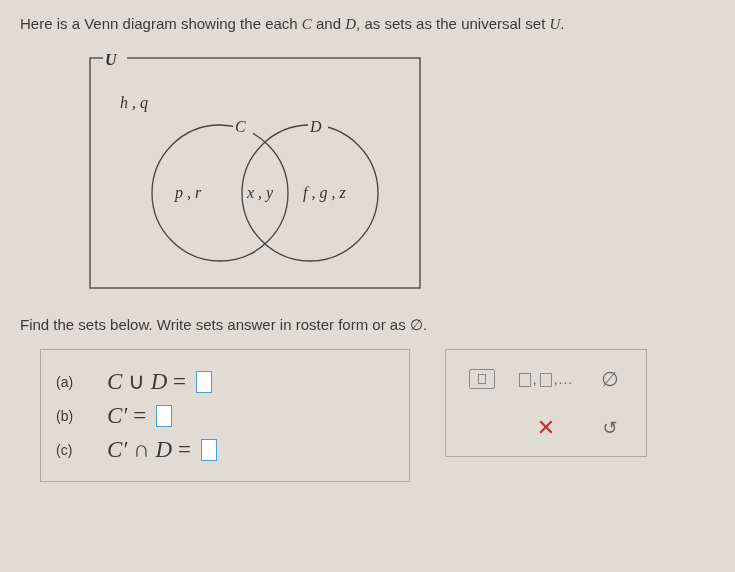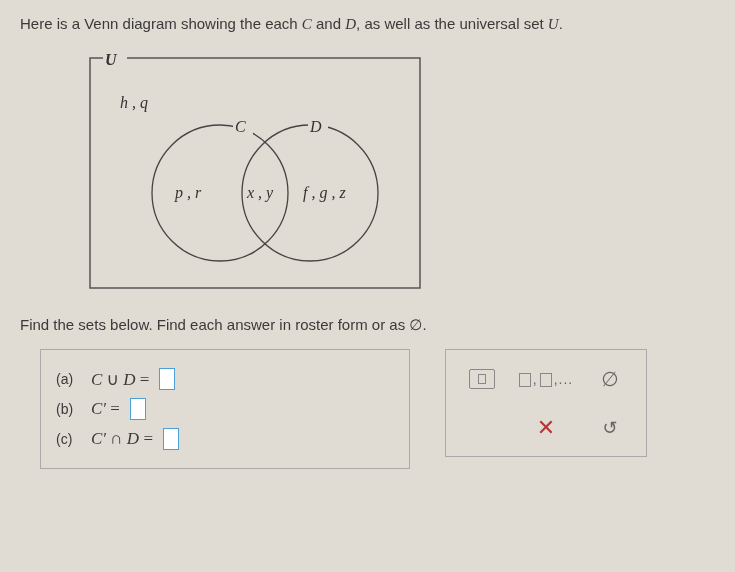--- a/index.html
+++ b/index.html
@@ -22,21 +22,21 @@
   .empty-sym { font-style: normal; }
   .bottom-row { display: flex; gap: 35px; align-items: flex-start; padding-left: 20px;}
   .answers {
     border: 1px solid #aaa;
     padding: 10px 20px 10px 15px;
     width: 370px;
     box-sizing: border-box;
   }
   .ans-line { display: flex; align-items: center; gap: 10px; margin: 8px 0; font-family: "Times New Roman", serif; }
   .ans-line .lbl { width: 25px; font-family: Arial, sans-serif; font-size: 14px;}
-  .expr { font-style: italic; font-size: 17px; }
+  .expr { font-style: italic; font-size: 23px; margin-left: 16px; }
   .op { font-style: normal; }
   .input-box {
     display: inline-block;
     width: 14px;
     height: 20px;
     border: 1px solid #4aa0d8;
     background: #fff;
     vertical-align: middle;
   }
   .toolbox {
@@ -73,21 +73,21 @@
   }
   .tool-list { font-size: 14px; letter-spacing: 1px; display:flex; gap:2px; align-items:flex-end; }
   .tiny-box { width:10px; height:12px; border:1px solid #888; display:inline-block;}
   .tool-x { font-size: 22px; color: #b33; }
   .tool-reset { font-size: 18px; }
 </style>
 </head>
 <body>
 
 <div class="intro">
-  <span>Here is a Venn diagram showing the each </span><span class="ital">C</span><span> and </span><span class="ital">D</span><span>, as well as the universal set </span><span class="ital">U</span><span>.</span>
+  <span>Here is a Venn diagram showing the each </span><span class="ital">C</span><span> and </span><span class="ital">D</span><span>, as sets as the universal set </span><span class="ital">U</span><span>.</span>
 </div>
 
 <div class="venn-wrap">
   <svg width="360" height="260" viewBox="0 0 360 260">
     <rect x="15" y="15" width="330" height="230" fill="none" stroke="#555" stroke-width="1.5"></rect>
     <rect x="28" y="8" width="24" height="16" fill="#e0dcd4"></rect>
     <text x="30" y="22" class="ulabel">U</text>
     <circle cx="145" cy="150" r="68" fill="none" stroke="#444" stroke-width="1.3"></circle>
     <circle cx="235" cy="150" r="68" fill="none" stroke="#444" stroke-width="1.3"></circle>
     <rect x="158" y="75" width="20" height="16" fill="#e0dcd4"></rect>
@@ -95,21 +95,21 @@
     <rect x="233" y="75" width="20" height="16" fill="#e0dcd4"></rect>
     <text x="235" y="89">D</text>
     <text x="45" y="65">h , q</text>
     <text x="100" y="155">p , r</text>
     <text x="172" y="155">x , y</text>
     <text x="228" y="155">f , g , z</text>
   </svg>
 </div>
 
 <div class="prompt">
-  <span>Find the sets below. Find each answer in roster form or as </span><span class="empty-sym">∅</span><span>.</span>
+  <span>Find the sets below. Write sets answer in roster form or as </span><span class="empty-sym">∅</span><span>.</span>
 </div>
 
 <div class="bottom-row">
   <div class="answers">
     <div class="ans-line">
       <span class="lbl">(a)</span>
       <span class="expr"><span class="ital">C</span> <span class="op">∪</span> <span class="ital">D</span> <span class="op">=</span></span>
       <span class="input-box"></span>
     </div>
     <div class="ans-line">

